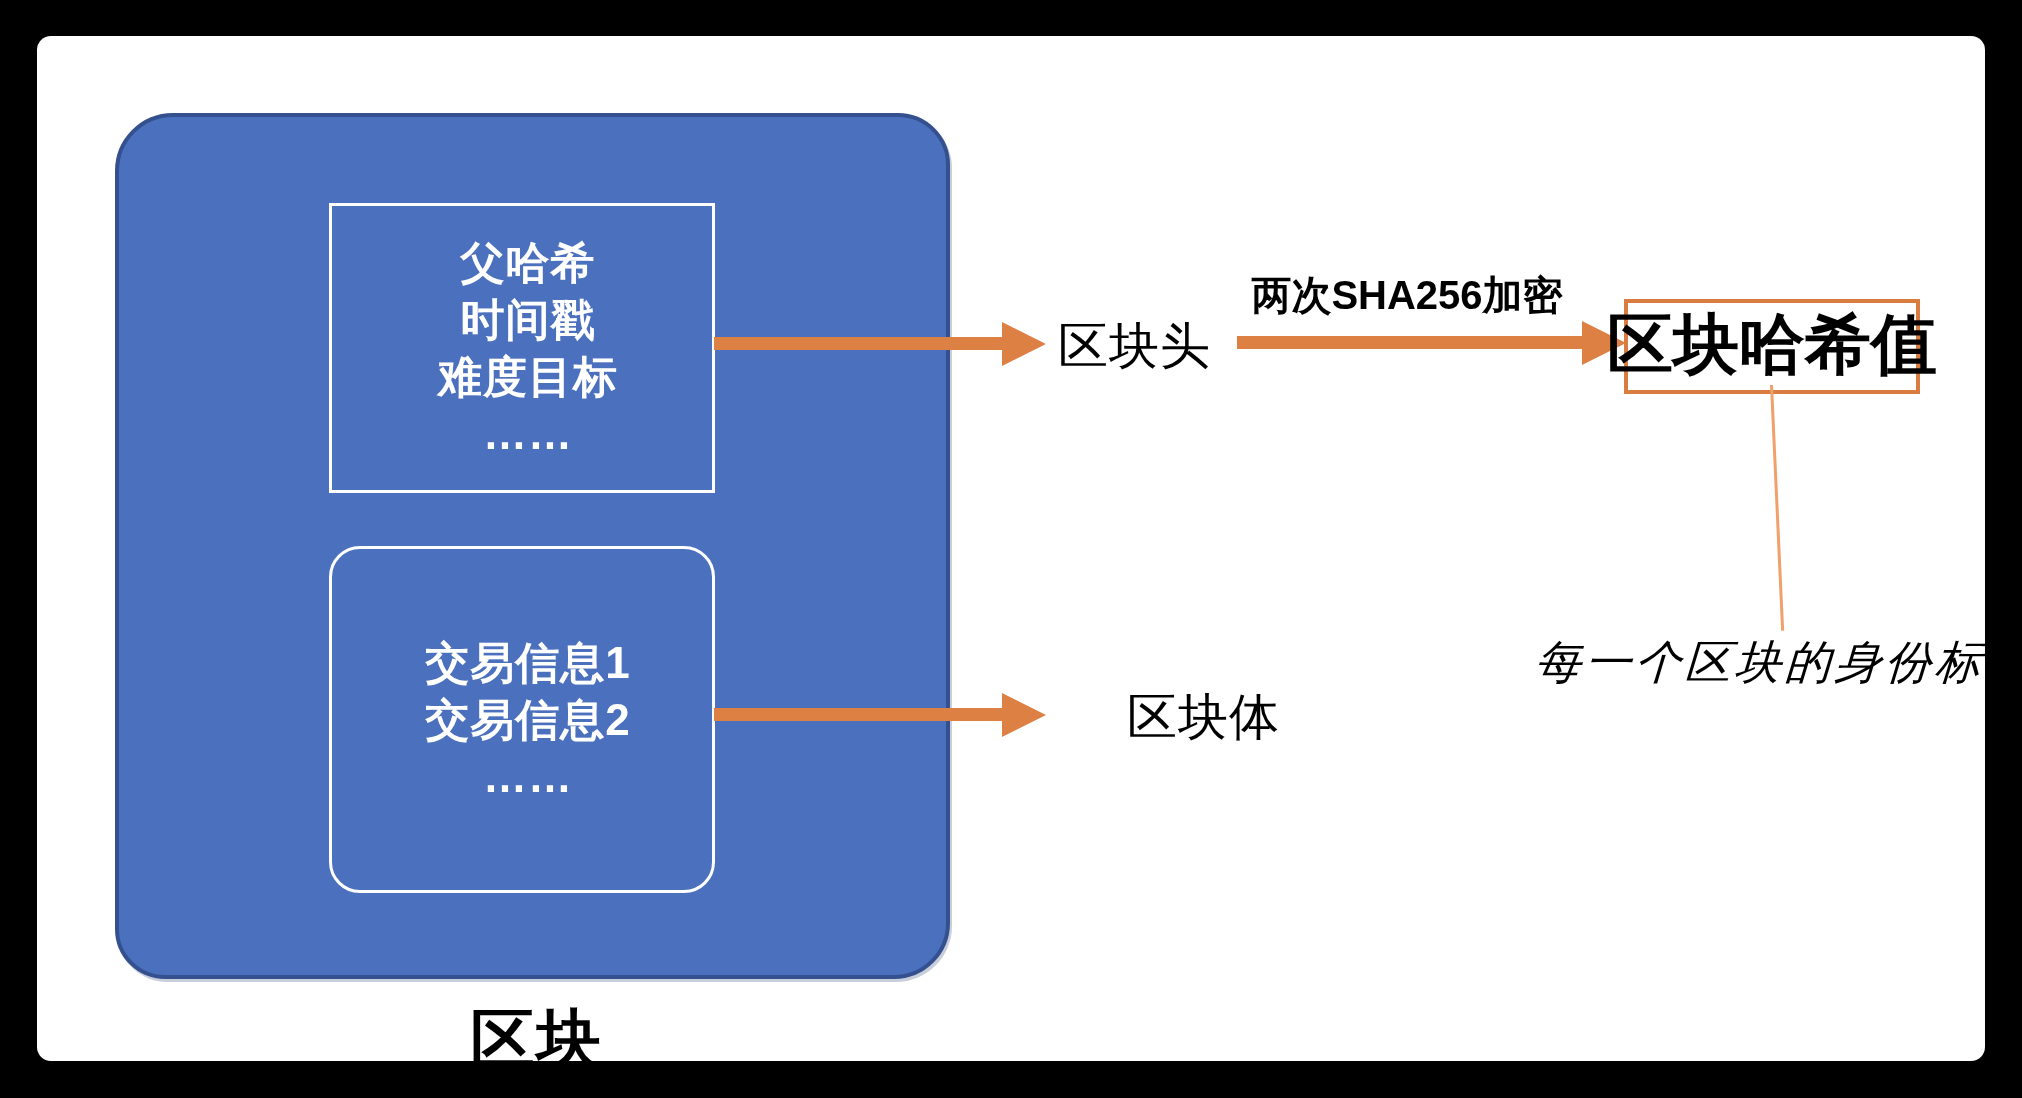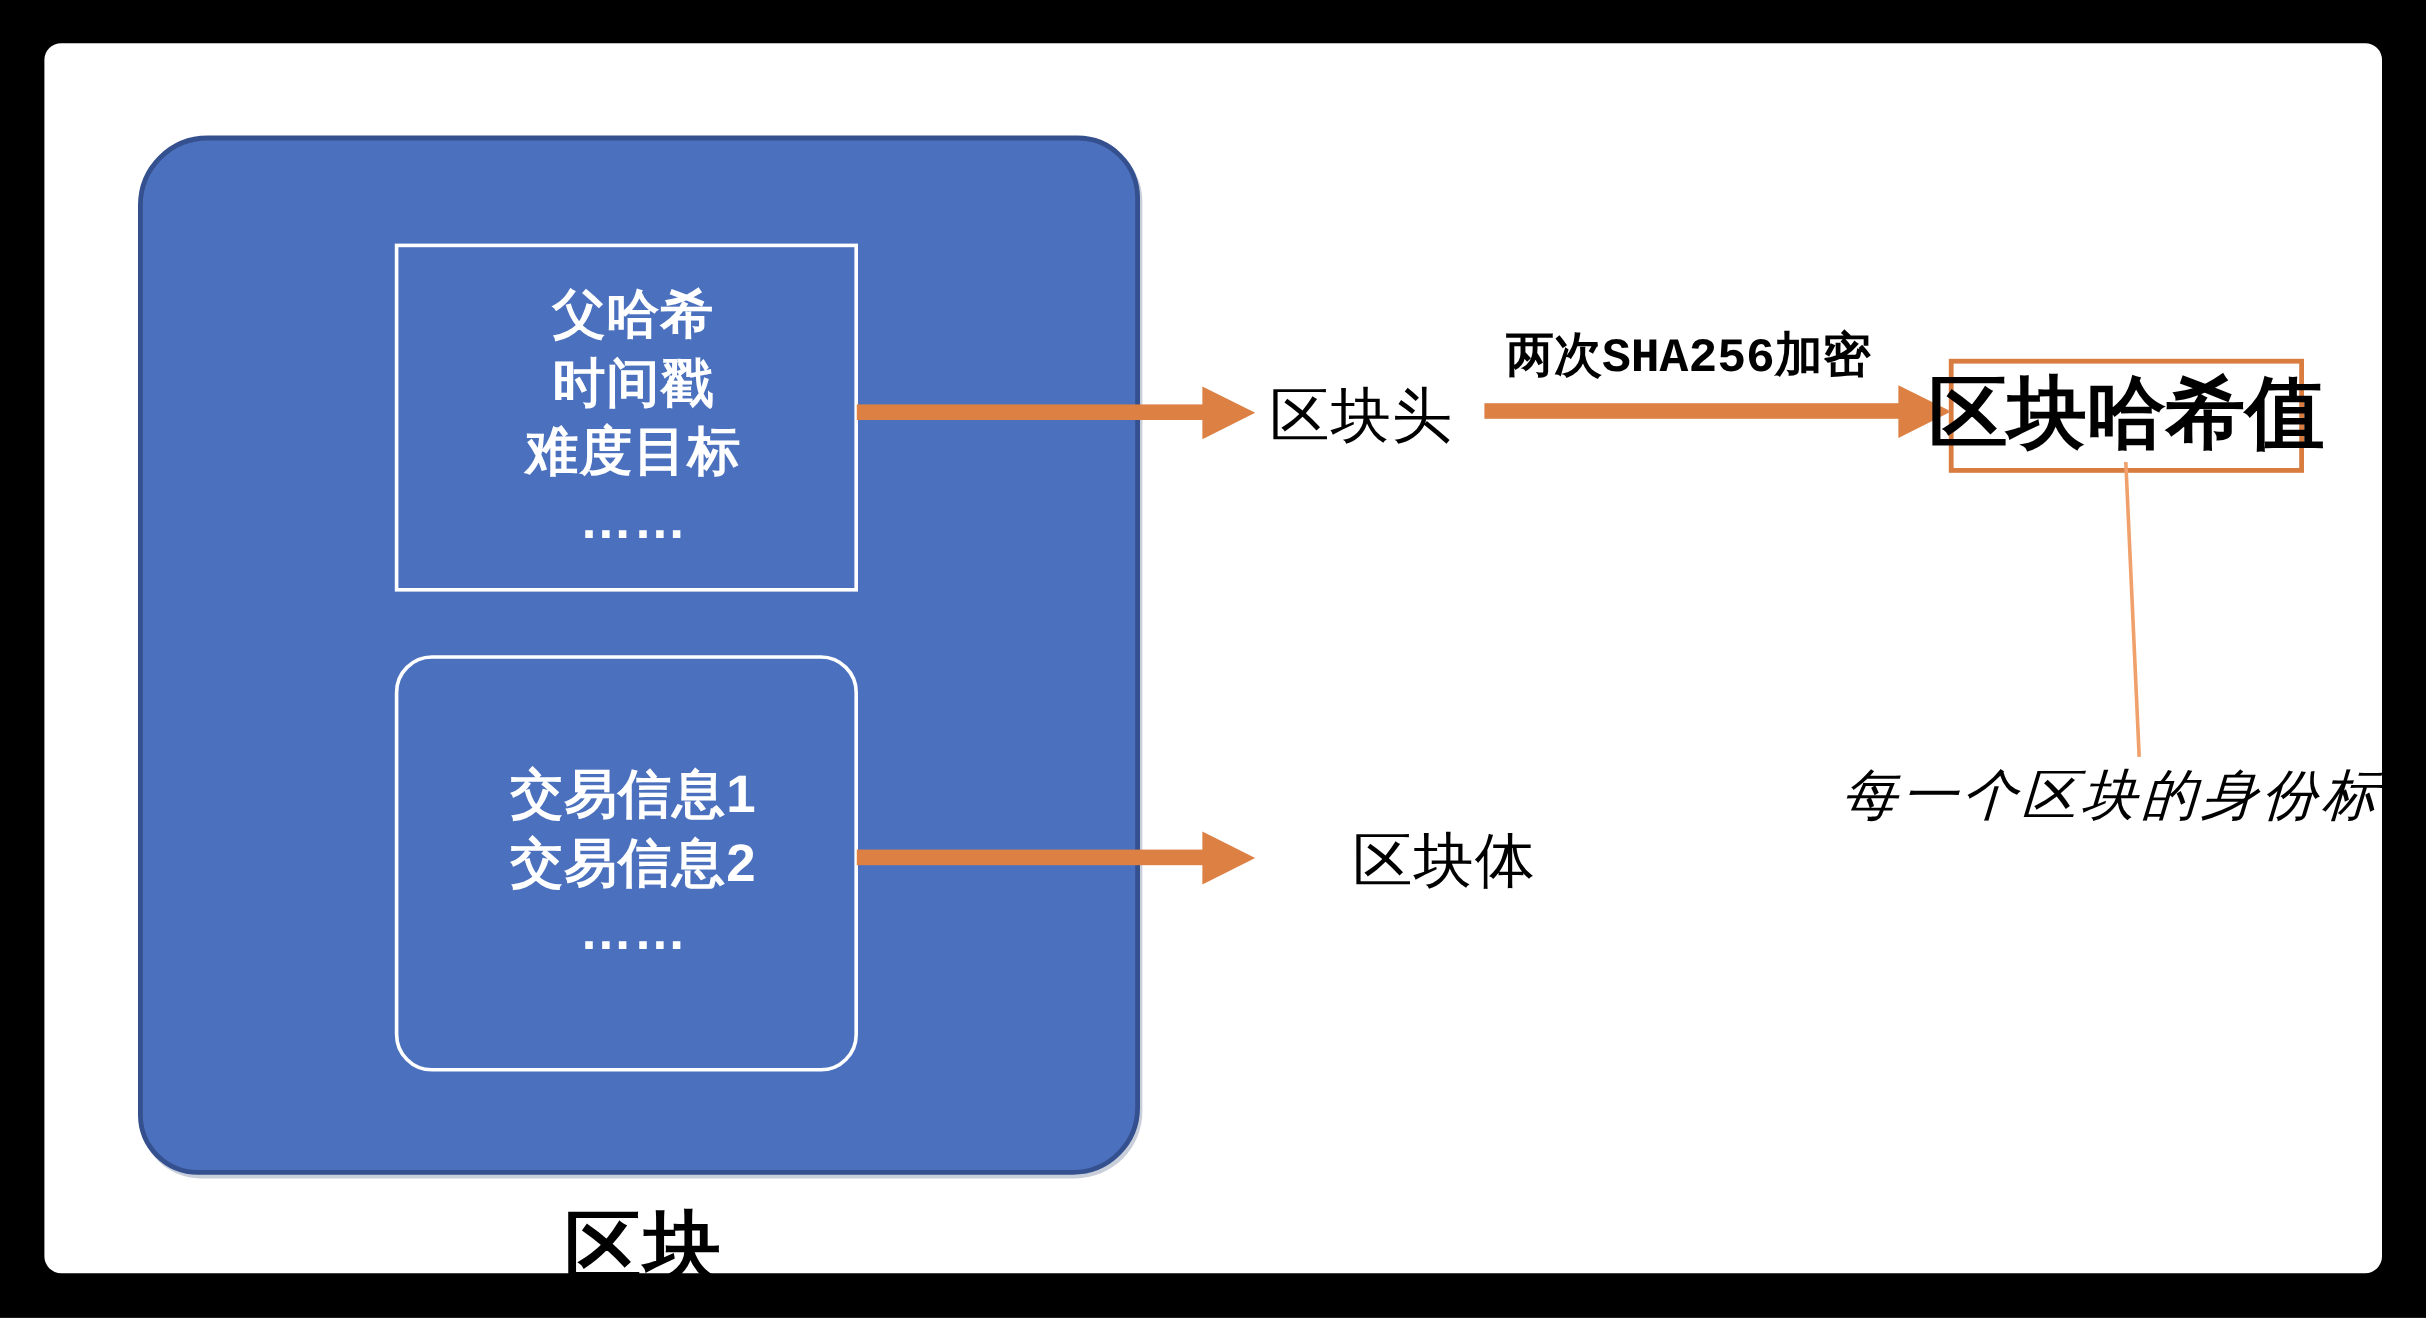--- a/index.html
+++ b/index.html
@@ -100,21 +100,20 @@
 
   #label-encryption {
     position: absolute;
     left: 1185px; top: 232px;
     width: 370px;
     text-align: center;
     font-size: 40px;
     font-weight: bold;
     color: #000000;
     white-space: nowrap;
-    font-family: Liberation Mono, monospace;
   }
 
   #hash-box {
     position: absolute;
     left: 1587px; top: 263px;
     width: 296px; height: 95px;
     background: #ffffff;
     border: 4px solid var(--box-border, #D87C3F);
     box-sizing: border-box;
     display: flex;

